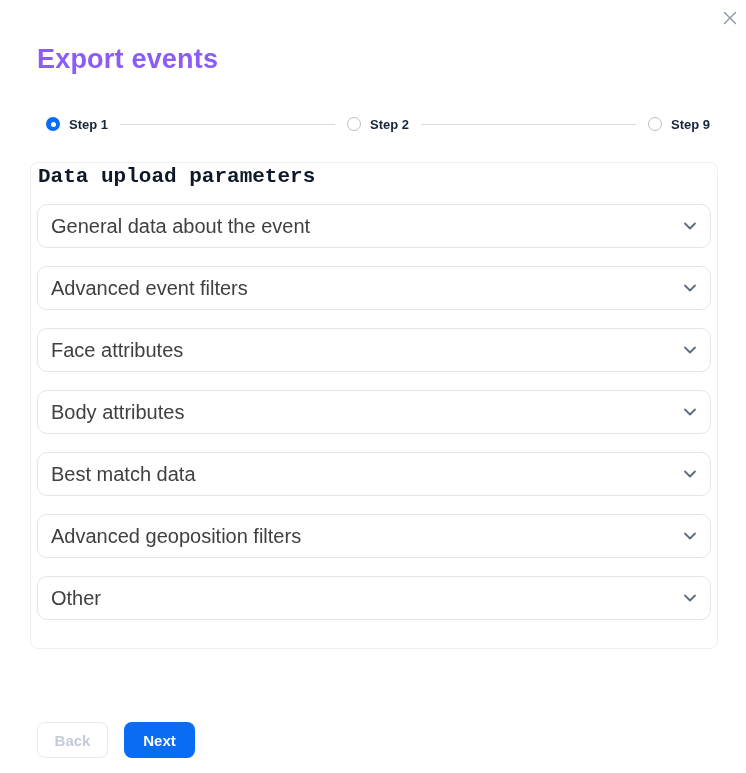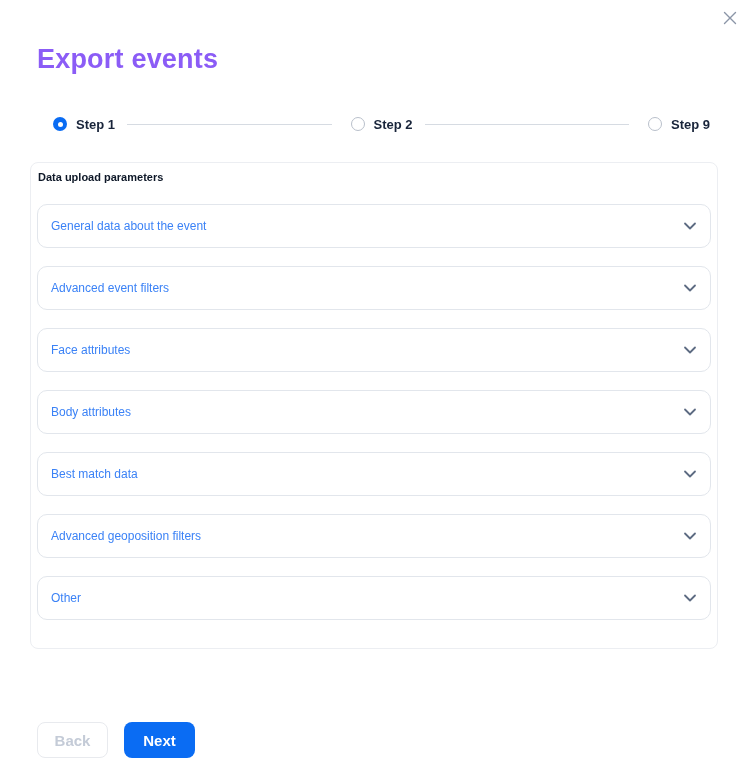--- a/index.html
+++ b/index.html
@@ -29,21 +29,21 @@
     letter-spacing:0.2px;
   }
 
   
   .stepper {
     position:absolute; left:46px; top:114px; width:664px; height:20px;
     display:flex; align-items:center;
   }
   .step {
     display:flex; align-items:center; gap:9px;
-    flex:none; cursor:pointer;margin-left:7px;
+    flex:none; cursor:pointer;
   }
   .step-radio {
     width:14px; height:14px; border-radius:50%;
     border:1.5px solid #b9c0cb; background:#fff;
     display:flex; align-items:center; justify-content:center;
     flex:none;
   }
   .step-radio.active { border:none; background:#0a6cf3; }
   .step-radio.active::after {
     content:""; width:5px; height:5px; border-radius:50%; background:#fff;
@@ -54,34 +54,34 @@
   }
 
   
   .panel {
     position:absolute; left:30px; top:162px; width:688px;
     border:1px solid #eceef2; border-radius:8px;
     padding:4px 6px 0 6px;
     background:#fff;
   }
   .panel-heading {
-    font-size:11px; font-weight:700; color:#0e1828;
-    margin:0 0 17px 1px; line-height:20px;
+    font-size:21px; font-weight:700; color:#0e1828;
+    margin:0 0 17px 1px; line-height:20px;font-family:Liberation Mono, monospace;
   }
   .accordion {
     height:44px;
     border:1px solid #e2e6ec; border-radius:10px;
     background:#fff;
     display:flex; align-items:center; justify-content:space-between;
     padding:0 12px 0 13px;
     margin-bottom:18px;
     cursor:pointer;
   }
   .accordion:last-child { margin-bottom:28px; }
-  .accordion-label { font-size:12px; color:#3b82f6; line-height:1; }
+  .accordion-label { font-size:20px; color:#404040; line-height:1; }
   .chev { flex:none; display:flex; align-items:center; }
 
   
   .footer {
     position:absolute; left:37px; top:722px;
     display:flex; gap:16px;
   }
   .btn {
     width:71px; height:36px;
     border-radius:8px;

